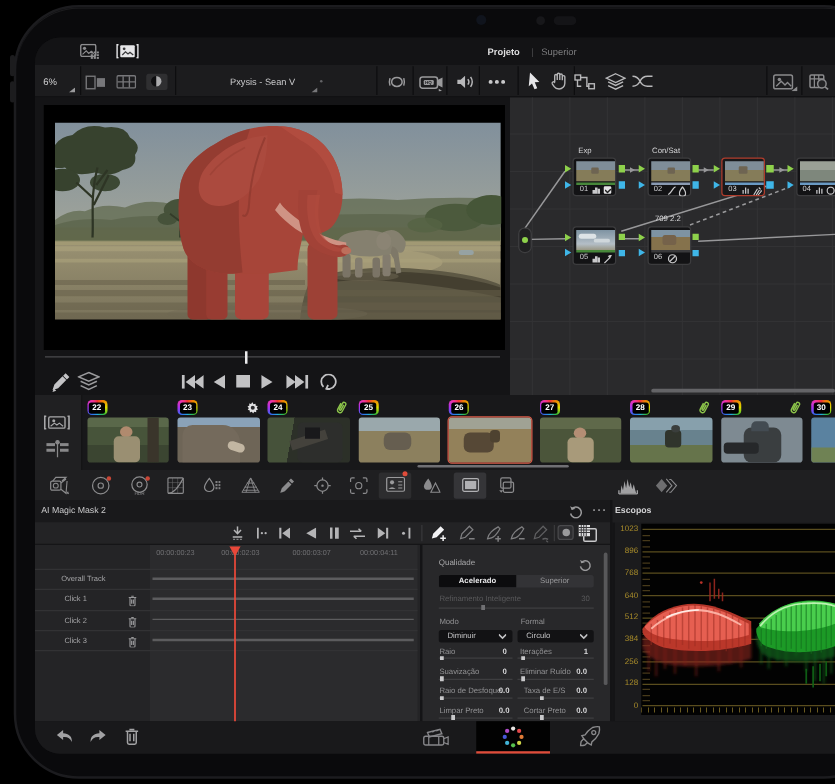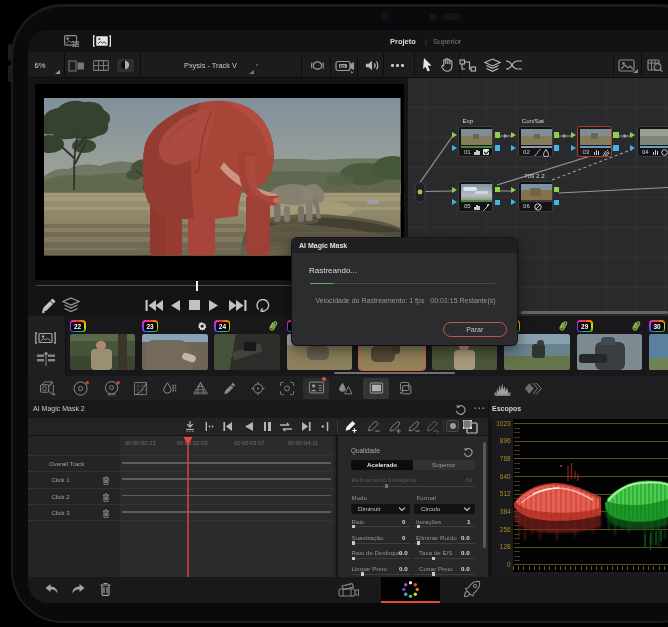--- a/index.html
+++ b/index.html
@@ -106,21 +106,21 @@
 <svg class="abs" style="left:93px;top:60px" width="16" height="11" viewBox="0 0 16 11">
 <rect x="0.6" y="0.6" width="14.8" height="9.8" rx="1" fill="none" stroke="#77777a" stroke-width="1.1"></rect>
 <path d="M5.5 1 V10 M10.5 1 V10 M1 5.5 H15" stroke="#77777a" stroke-width="1.1"></path>
       </svg>
 <div class="abs" style="left:116.5px;top:58.5px;width:17px;height:13px;border-radius:2px;background:#2f2f31"></div>
 <svg class="abs" style="left:119px;top:60px" width="12" height="10" viewBox="0 0 12 10">
 <circle cx="6" cy="5" r="4.2" fill="#0e0e10"></circle>
         <path d="M6 0.8 A4.2 4.2 0 0 1 6 9.2 Z" fill="#aaaaac"></path>
       </svg>
 <div class="vdiv" style="left:140px"></div>
-<div class="t" style="left:184px;top:61px;font-size:7.4px;color:#c8c8ca">Pxysis - Track V</div>
+<div class="t" style="left:184px;top:61px;font-size:7.4px;color:#c8c8ca">Pxysis - Sean V</div>
 <svg class="abs" style="left:249px;top:69.5px" width="5" height="4">
         <path d="M5 0 L5 4 0 4 Z" fill="#77777a"></path>
       </svg>
 <div class="abs" style="left:256px;top:64px;width:2px;height:2px;border-radius:50%;background:#636366"></div>
 <svg class="abs" style="left:310px;top:59.5px" width="15" height="11" viewBox="0 0 15 10">
 <path d="M2 2 Q1 5 2 8 M13 2 Q14 5 13 8" stroke="#9a9a9c" stroke-width="1.2" fill="none"></path>
 <ellipse cx="7.5" cy="5" rx="4.2" ry="3.6" fill="none" stroke="#9a9a9c" stroke-width="1.2"></ellipse>
       </svg>
 <div class="vdiv" style="left:300.7px"></div><div class="vdiv" style="left:330px"></div><div class="vdiv" style="left:357px"></div><div class="vdiv" style="left:383.4px"></div><div class="vdiv" style="left:458.5px"></div>
 <svg class="abs" style="left:335px;top:58.5px" width="20" height="14" viewBox="0 0 20 14">
@@ -841,22 +841,14 @@
 <circle cx="9.5" cy="16.2" r="1.7" fill="#58c24e"></circle>
 <circle cx="4.7" cy="14.3" r="1.7" fill="#42b4d8"></circle>
 <circle cx="2.8" cy="9.5" r="1.7" fill="#4858d8"></circle>
 <circle cx="4.7" cy="4.7" r="1.7" fill="#b04ac8"></circle>
       </svg>
 <div class="abs" style="left:380.5px;top:600.5px;width:59.5px;height:2px;background:#e04c3a"></div>
 <svg class="abs" style="left:463px;top:580px" width="18" height="18" viewBox="0 0 18 18">
 <path d="M11 2 Q14.5 1 16.5 1.5 Q17 3.5 16 7 Q14 11 10.5 13.5 L10 16 7.5 14.5 4 11 2.5 8.5 5 8 Q7 4.5 11 2 Z M4 11 L2 13 Q1.5 14.5 1.5 16.5 Q3.5 16.5 5 16 L7 14" fill="none" stroke="#8a8a8c" stroke-width="1.1"></path>
 <circle cx="12" cy="6" r="1.6" fill="none" stroke="#8a8a8c" stroke-width="1"></circle>
       </svg>
-<div id="dlg">
-<div id="dlgtitle">AI Magic Mask</div>
-<div class="t" style="left:17px;top:28px;font-size:8px;color:#dadadc">Rastreando...</div>
-<div class="abs" style="left:17.5px;top:44.5px;width:185.5px;height:1.6px;background:#4a4a4c"></div>
-<div class="abs" style="left:17.5px;top:44.5px;width:24px;height:1.6px;background:#5fae4e"></div>
-<div class="t" style="left:23.5px;top:58.5px;font-size:7px;color:#98989a">Velocidade do Rastreamento: 1 fps&nbsp;&nbsp;&nbsp;00:01:15 Restante(s)</div>
-<div class="abs" style="left:151px;top:84.3px;width:63.5px;height:14.5px;border:1.2px solid #bc5a4c;border-radius:8px;color:#c8c8ca;font-size:7px;text-align:center;line-height:14.5px">Parar</div>
-</div>
 </div>
   </div>
 
 </body></html>

